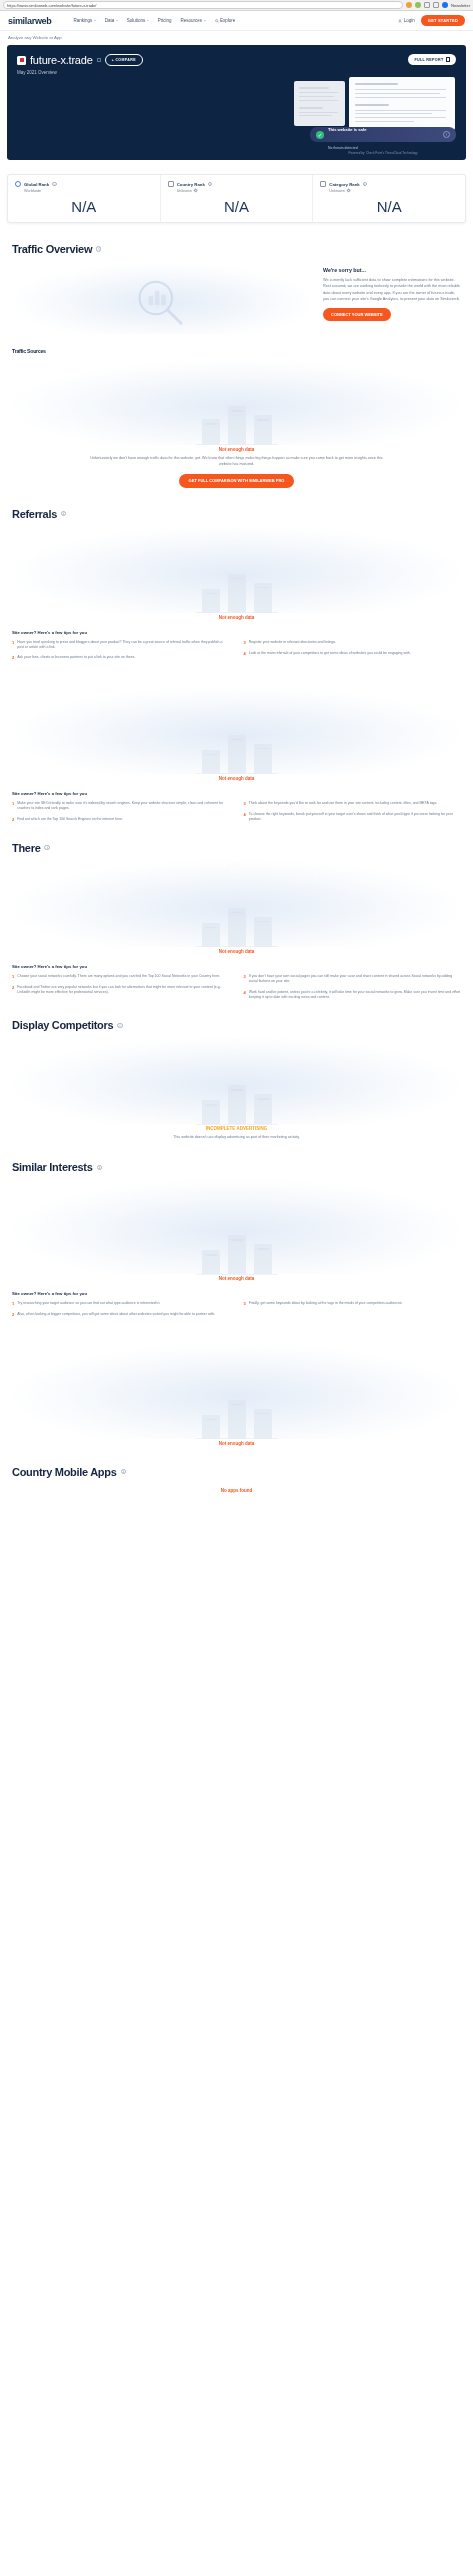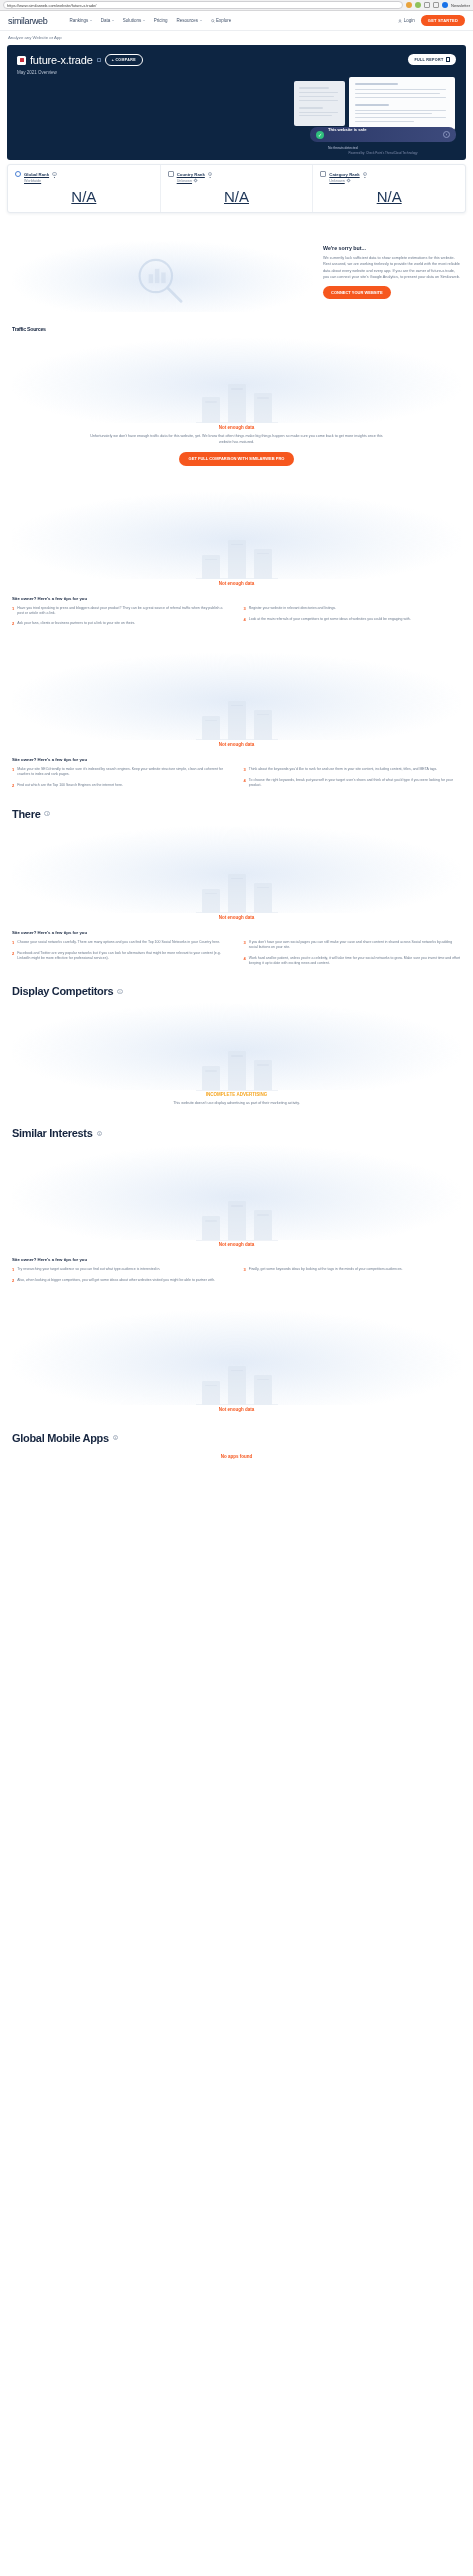--- a/index.html
+++ b/index.html
@@ -30,21 +30,21 @@
   .ci-home { background: transparent; border: 0.7px solid #9a9a9a; border-radius: 1px; }
   .ci-ext { background: transparent; border: 0.7px solid #9a9a9a; border-radius: 1px; }
   .ci-prof { background: #1a73e8; }
   .chrome-profile-label { font-size: 4px; color: #3c3c3c; white-space: nowrap; }
 
   
   .site-header {
     height: 20px; background: #ffffff; display: flex; align-items: center;
     padding: 0 8px; border-bottom: 1px solid #eceef1;
   }
-  .logo { font-size: 9px; font-weight: 400; color: #1a2b47; letter-spacing: -0.3px; }
+  .logo { font-size: 9px; font-weight: 700; color: #1a2b47; letter-spacing: -0.3px; }
   .nav { display: flex; align-items: center; gap: 9px; margin-left: 22px; }
   .nav-item {
     font-size: 4.5px; color: #43536b; display: flex; align-items: center; gap: 1.5px;
     cursor: pointer; white-space: nowrap;
   }
   .caret { width: 0; height: 0; border-left: 1.6px solid transparent;
            border-right: 1.6px solid transparent; border-top: 1.8px solid #9aa5b5; }
   .nav-right { margin-left: auto; display: flex; align-items: center; gap: 6px; }
   .login { font-size: 4.5px; color: #43536b; display: flex; align-items: center; gap: 2px; }
   .person-ico { width: 4px; height: 4px; }
@@ -109,22 +109,22 @@
     border: 0.8px solid #8b97c2; color: #cdd4e8; font-size: 4px;
     display: flex; align-items: center; justify-content: center;
   }
   .powered {
     position: absolute; right: 10px; bottom: 4px; width: 146px;
     font-size: 3px; color: #7f8cab; text-align: center; line-height: 1.3;
   }
 
   
   .ranks {
-    margin: 4px 7px 0; background: #ffffff; border: 1px solid #e7ebf0;
-    border-radius: 3px; display: flex; box-shadow: 0 1px 3px rgba(20,40,70,.07); text-decoration: underline;
+    margin: 14px 7px 0; background: #ffffff; border: 1px solid #e7ebf0;
+    border-radius: 3px; display: flex; box-shadow: 0 1px 3px rgba(20,40,70,.07);
   }
   .rank-col { flex: 1; padding: 6px 7px 7px; }
   .rank-col + .rank-col { border-left: 1px solid #edf0f4; }
   .rank-head { display: flex; align-items: center; gap: 3px; }
   .globe-ico, .flag-ico, .cat-ico {
     width: 6px; height: 6px; border-radius: 50%; border: 0.9px solid #4a7fd4; flex: none;
   }
   .flag-ico { border-radius: 1px; border-color: #8c96a6; }
   .cat-ico { border-radius: 1px; border-color: #8c96a6; }
   .rank-label { font-size: 4.3px; font-weight: 700; color: #1d3557; white-space: nowrap; }
@@ -343,20 +343,24 @@
       <span>Unknown</span>
       <span class="pencil"></span>
     </div>
     <div class="rank-value">N/A</div>
   </div>
 </div>
 
 <div class="spacer-20"></div>
 
 <div class="section">
+  <div class="sec-title">
+    <span>Traffic Overview</span>
+    <span class="info-ico">i</span>
+  </div>
   <div class="two-col">
     <div class="placeholder-chart">
       <div class="blur-blob"></div>
       <svg viewBox="0 0 120 70" style="width:108px;height:63px;position:relative;opacity:.5">
         <circle cx="52" cy="30" r="18" fill="none" stroke="#b9cbe2" stroke-width="2.4"></circle>
         <line x1="65" y1="43" x2="80" y2="58" stroke="#b9cbe2" stroke-width="3.2" stroke-linecap="round"></line>
         <rect x="44" y="28" width="5" height="10" fill="#cdd9ea"></rect>
         <rect x="51" y="22" width="5" height="16" fill="#cdd9ea"></rect>
         <rect x="58" y="26" width="5" height="12" fill="#cdd9ea"></rect>
       </svg>
@@ -385,20 +389,24 @@
     </div>
   </div>
   <div class="nodata">Not enough data</div>
   <div class="center-note">Unfortunately we don't have enough traffic data for this website, yet. We know that often things make big things happen so make sure you come back to get more insights once this website has matured.</div>
   <button class="full-cmp-btn">GET FULL COMPARISON WITH SIMILARWEB PRO</button>
 </div>
 
 <div class="spacer-20"></div>
 
 <div class="section">
+  <div class="sec-title">
+    <span>Referrals</span>
+    <span class="info-ico">i</span>
+  </div>
   <div style="position:relative;height:87px;display:flex;align-items:flex-end;justify-content:center;margin-top:6px">
     <div class="blur-blob"></div>
     <div class="bars">
       <div class="bars-base"></div>
       <div class="bar" style="height:24px"></div>
       <div class="bar" style="height:39px"></div>
       <div class="bar" style="height:30px"></div>
     </div>
   </div>
   <div class="nodata">Not enough data</div>
@@ -577,20 +585,20 @@
       <div class="bar" style="height:30px"></div>
     </div>
   </div>
   <div class="nodata">Not enough data</div>
 </div>
 
 <div class="spacer-20"></div>
 
 <div class="section">
   <div class="sec-title">
-    <span>Global Mobile Apps</span>
+    <span>Country Mobile Apps</span>
     <span class="info-ico">i</span>
   </div>
   <div class="nodata" style="margin-top:10px">No apps found</div>
 </div>
 
 <div class="spacer-10"></div>
 
 
 </body></html>

